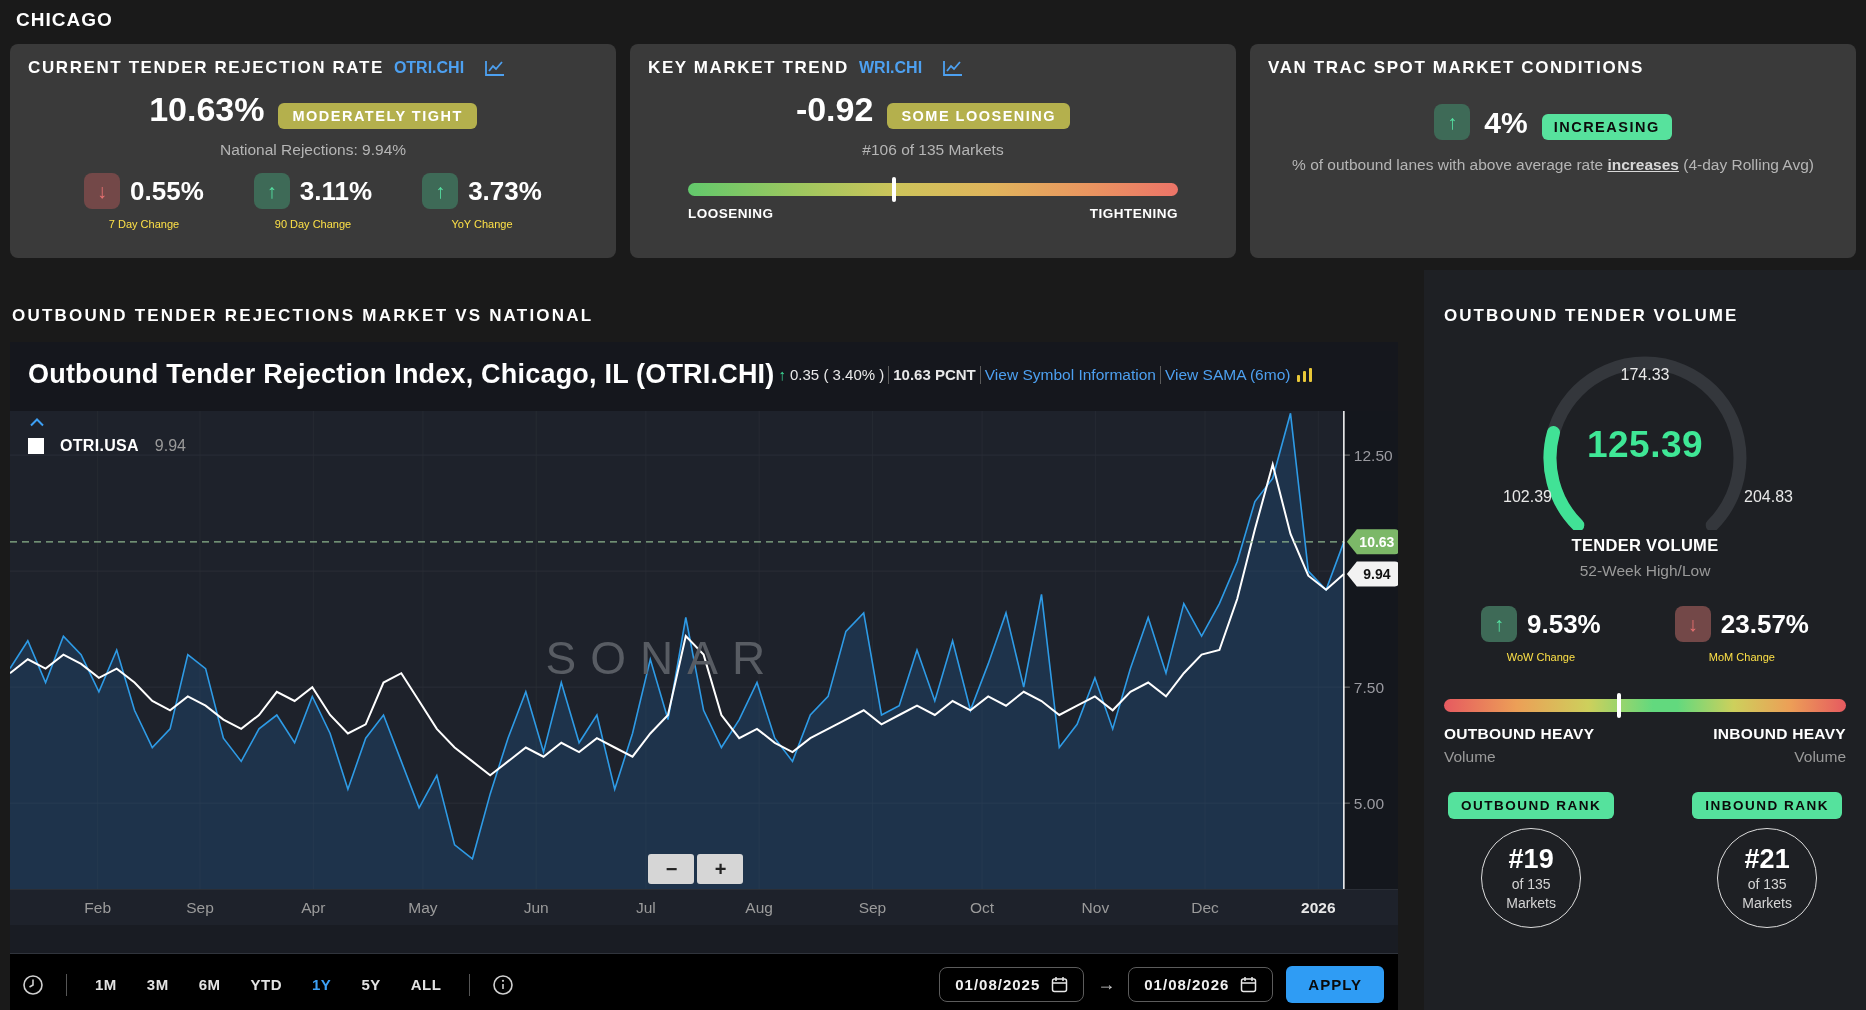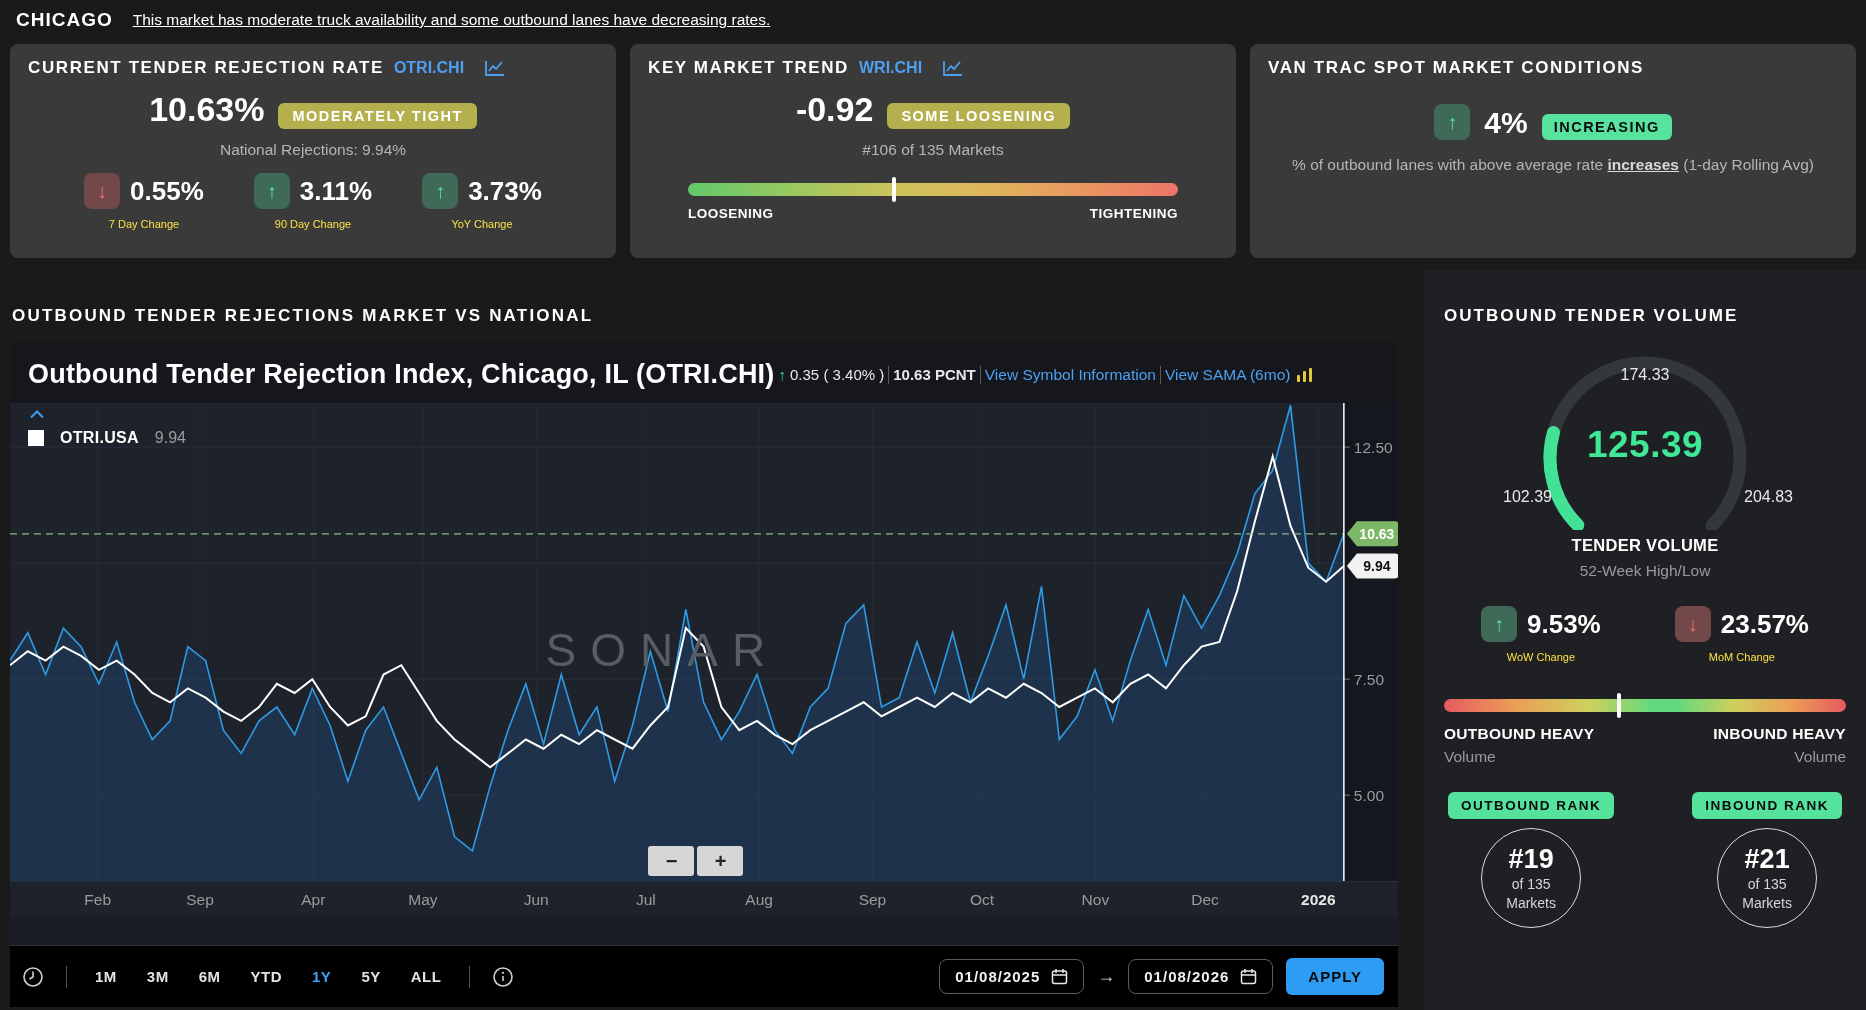--- a/index.html
+++ b/index.html
@@ -43,21 +43,21 @@
     margin-top:10px; letter-spacing:0.5px; }
   .spot-desc { color:#b5b5b5; font-size:15.5px; margin-top:16px; text-align:center; }
   .spot-desc b { color:#d8d8d8; text-decoration:underline; }
 
   
   .main { display:flex; height:740px; }
   .left-panel { width:1412px; padding:0 14px 0 10px; }
   .section-title { font-size:17px; font-weight:800; letter-spacing:2.2px; padding:36px 2px 16px; }
 
   .chart-card { background:#191c23; border-radius:4px; }
-  .chart-header { display:flex; align-items:center; gap:4px; padding:17px 18px 13px; background:#15171d; }
+  .chart-header { display:flex; align-items:center; gap:4px; padding:17px 18px 21px; background:#15171d; }
   .chart-title { font-size:27px; font-weight:700; letter-spacing:0.2px; }
   .stat { font-size:15px; color:#e8e8e8; }
   .stat.bold { font-weight:700; }
   .stat-arrow { color:#3ddc97; font-size:15px; font-weight:700; }
   .vdiv { width:1px; height:18px; background:#5a5a5a; }
   .hlink { color:#4da0f0; font-size:15.5px; text-decoration:none; cursor:pointer; }
   .sama-wrap { display:flex; align-items:center; gap:6px; }
 
   .plot-wrap { position:relative; height:478px; background:#1e222b; }
   #plot-svg { position:absolute; inset:0; width:100%; height:100%; }
@@ -120,21 +120,20 @@
   .rank-circle { width:100px; height:100px; border-radius:50%; border:1.5px solid #dcdcdc; display:flex;
     flex-direction:column; align-items:center; justify-content:center; }
   .rank-num { font-size:27px; font-weight:800; }
   .rank-of, .rank-mk { font-size:14px; color:#d5d5d5; line-height:1.3; }
 </style>
 </head>
 <body>
 
 <header class="page-header">
   <div class="market-name">CHICAGO</div>
-  <a class="market-summary">This market has moderate truck availability and some outbound lanes have decreasing rates.</a>
 </header>
 
 <section class="cards">
 
   <div class="card">
     <div class="card-title-row">
       <span class="card-title">CURRENT TENDER REJECTION RATE</span>
       <a class="symbol-link">
         <span>OTRI.CHI</span>
         <svg width="20" height="16" viewBox="0 0 20 16" fill="none" stroke="#4da0f0" stroke-width="1.8">
@@ -203,21 +202,21 @@
   <div class="card">
     <div class="card-title-row">
       <span class="card-title">VAN TRAC SPOT MARKET CONDITIONS</span>
     </div>
     <div class="big-row" style="margin-top:26px;">
       <span class="icon-box up">↑</span>
       <span class="big-value" style="font-size:30px;">4%</span>
       <span class="badge-mint">INCREASING</span>
     </div>
     <div class="spot-desc">
-      <span>% of outbound lanes with above average rate </span><b>increases</b><span> (1-day Rolling Avg)</span>
+      <span>% of outbound lanes with above average rate </span><b>increases</b><span> (4-day Rolling Avg)</span>
     </div>
   </div>
 
 </section>
 
 <div class="main">
   <div class="left-panel">
     <div class="section-title">OUTBOUND TENDER REJECTIONS MARKET VS NATIONAL</div>
     <div class="chart-card">
 

